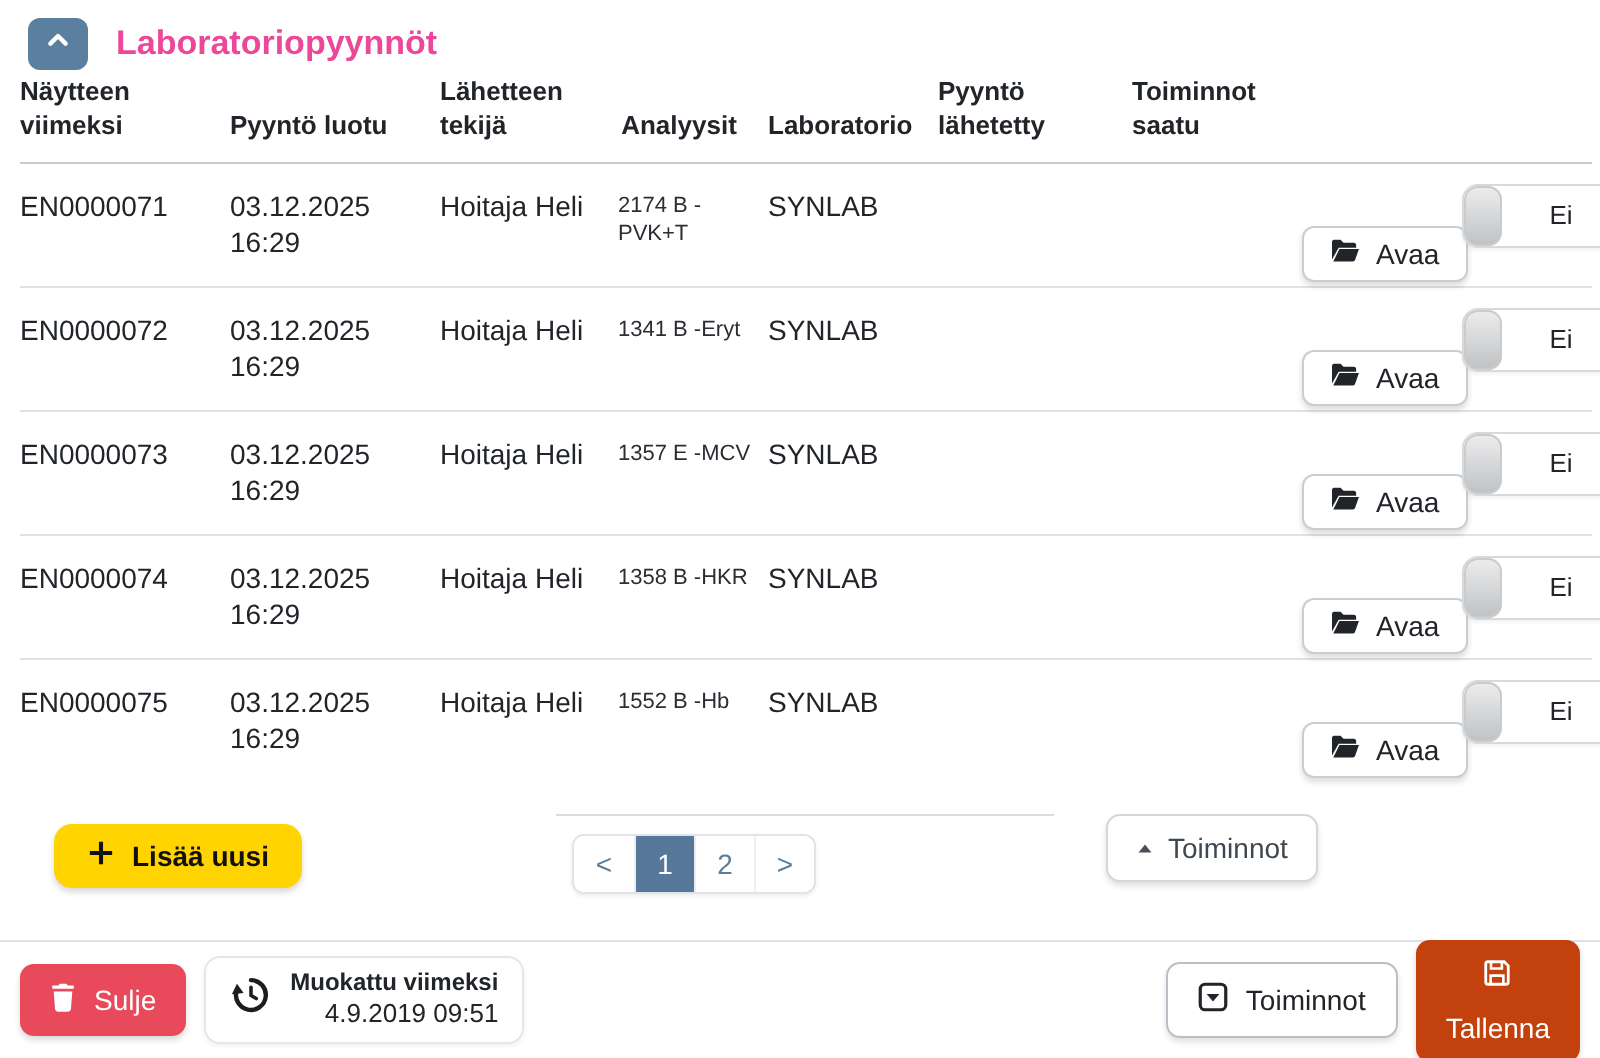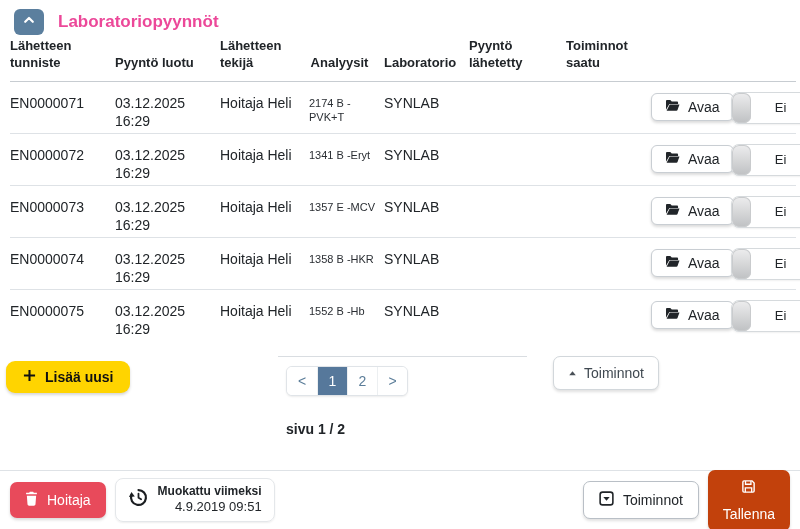--- a/index.html
+++ b/index.html
@@ -20,32 +20,32 @@
   tbody tr { height:51px; }
   tbody td { vertical-align:top; font-size:14px; padding:12px 6px 2px 0;
     border-bottom:1px solid #dee2e6; line-height:1.32; }
   tbody tr:last-child td { border-bottom:none; }
   td.c-analyses { font-size:11px; padding-top:14px; color:#2a2e33; }
   td.c-open { padding-top:11px; text-align:center; }
   td.c-toggle { padding-top:10px; }
 
   .open-btn { display:inline-flex; align-items:center; gap:8px; background:#fff;
     border:1px solid #c9ced3; border-radius:6px; padding:5px 13px; font-size:14px; color:#212529;
-    box-shadow:0 2px 3px rgba(0,0,0,.14); cursor:pointer; font-family:inherit; }
+    box-shadow:0 2px 3px rgba(0,0,0,.14); cursor:pointer; font-family:inherit;margin-top:20px; }
 
   .switch { display:inline-flex; align-items:center; width:80px; height:32px; background:#fff;
     border:1px solid #d6dadd; border-radius:8px; cursor:pointer; overflow:hidden;
     box-shadow:0 1px 2px rgba(0,0,0,.06); }
   .switch .knob { width:19px; height:30px; border-radius:7px;
     background:linear-gradient(180deg,#ededee,#bfc1c3); box-shadow:inset 0 0 0 1px #c9cbcd; }
   .switch-label { flex:1; text-align:center; font-size:13px; color:#212529; }
 
   
   .controls { position:relative; height:129px; }
-  .add-btn { position:absolute; left:6px; top:21px; display:inline-flex; align-items:center; gap:9px;
+  .add-btn { position:absolute; left:27px; top:21px; display:inline-flex; align-items:center; gap:9px;
     background:#ffd400; border:none; border-radius:9px; padding:8px 17px; font-size:14px; font-weight:700;
     color:#111; box-shadow:0 2px 3px rgba(0,0,0,.16); cursor:pointer; font-family:inherit; }
   .pager-block { position:absolute; left:278px; top:16px; width:249px;
     border-top:1px solid #d9dde1; padding-top:9px; }
   .pagination { display:inline-flex; margin-left:8px; border:1px solid #e0e4e8; border-radius:6px;
     overflow:hidden; background:#fff; box-shadow:0 1px 2px rgba(0,0,0,.08); }
   .pagination button { width:30px; height:28px; border:none; background:#fff; color:#5b7d99;
     font-size:14px; cursor:pointer; font-family:inherit; border-left:1px solid #eceff1; }
   .pagination button:first-child { border-left:none; }
   .pagination button.active { background:#56789b; color:#fff; }
@@ -95,21 +95,21 @@
         <col style="width:89px">
         <col style="width:75px">
       <col style="width:85px">
         <col style="width:97px">
         <col style="width:85px">
         <col style="width:80px">
         <col style="width:65px">
     </colgroup>
     <thead>
       <tr>
-        <th>Lähetteen tunniste</th>
+        <th>Näytteen viimeksi</th>
         <th>Pyyntö luotu</th>
         <th>Lähetteen tekijä</th>
         <th class="c-analyses">Analyysit</th>
         <th>Laboratorio</th>
         <th>Pyyntö lähetetty</th>
         <th>Toiminnot saatu</th>
         <th></th>
         <th></th>
       </tr>
     </thead>
@@ -276,21 +276,21 @@
           </svg></span>
       <span>Toiminnot</span>
     </button>
   </div>
 
   <div class="footer">
     <button class="btn-danger">
       <span><svg viewBox="0 0 14 16" width="13" height="15">
             <path fill="#fff" d="M5.2.8h3.6l.7 1h3.3v1.7H1.2V1.8h3.3l.7-1zM2 5h10l-.7 9.3c-.05.9-.8 1.6-1.7 1.6H4.4c-.9 0-1.65-.7-1.7-1.6L2 5z"></path>
           </svg></span>
-      <span>Hoitaja</span>
+      <span>Sulje</span>
     </button>
 
     <div class="last-modified">
       <span>
         <svg viewBox="0 0 20 20" width="21" height="21">
           <path d="M10 2.9a7.1 7.1 0 1 1-6.8 4.9" fill="none" stroke="#1b1e21" stroke-width="2.1" stroke-linecap="round"></path>
           <path fill="#1b1e21" d="M.9 9.6l5.6-.5-3.2-4.4z"></path>
           <path d="M10 6.3v3.9l2.5 1.5" fill="none" stroke="#1b1e21" stroke-width="1.7" stroke-linecap="round" stroke-linejoin="round"></path>
         </svg>
       </span>

